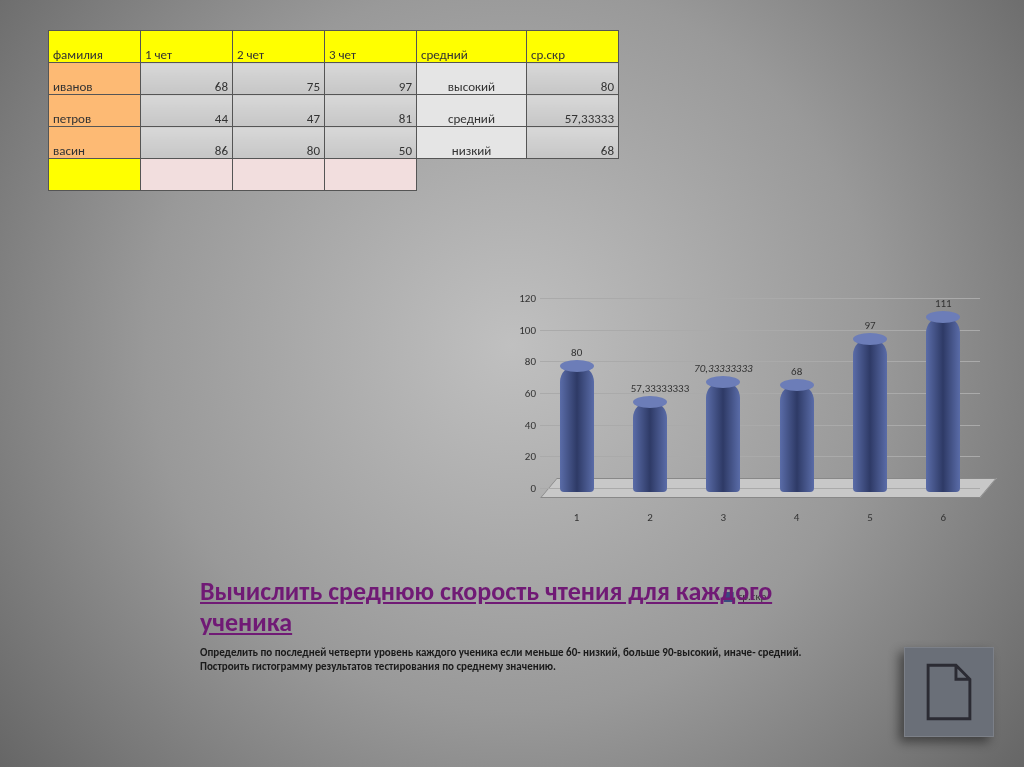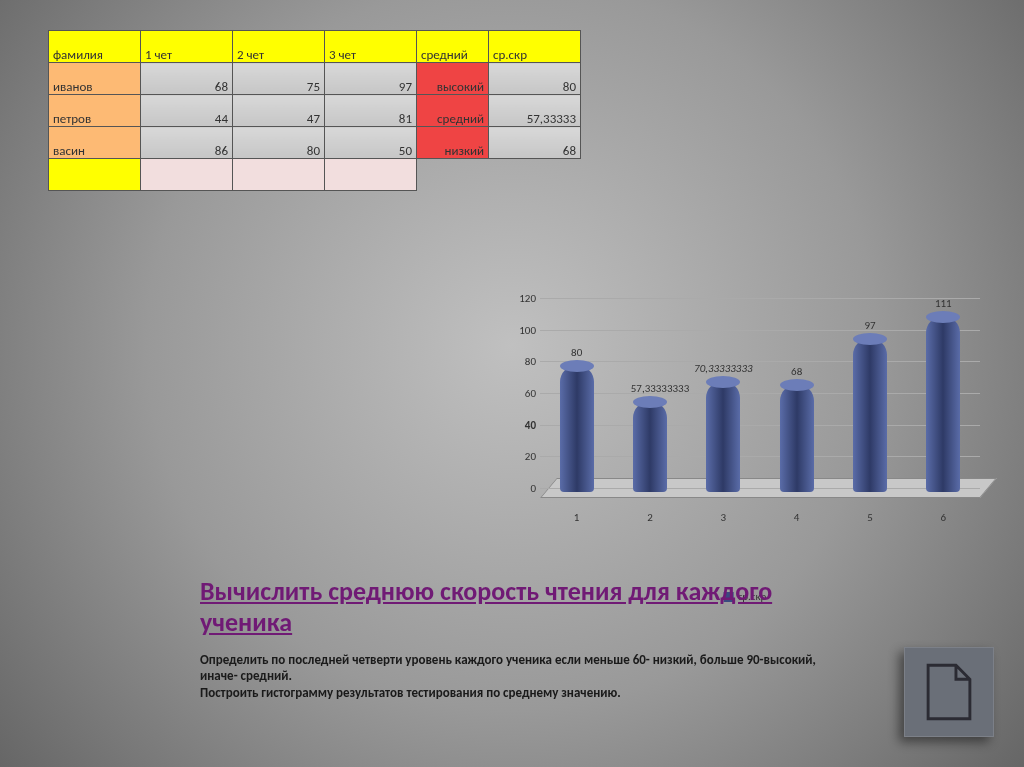--- a/index.html
+++ b/index.html
@@ -16,21 +16,21 @@
     font-size: 13px; color: #333;
   }
   table.data td, table.data th {
     border: 1px solid #555; height: 32px; padding: 0 4px;
     vertical-align: bottom;
   }
   .hdr { background: #ffff00; text-align: left; font-weight: normal; }
   .name { background: #fdba74; width: 92px; text-align: left; }
   .num { text-align: right; width: 92px;
     background: linear-gradient(#d8d8d8,#c6c6c6); }
-  .lvl { background: #ef4444; width: 72px; text-align: right; }
+  .lvl { background: #e5e5e5; width: 110px; text-align: center; }
   .avg { text-align: right; width: 92px;
     background: linear-gradient(#d8d8d8,#c6c6c6); }
   .foot-y { background: #ffff00; }
   .foot-p { background: #f2dede; }
   
   .chart {
     position: absolute; top: 298px; left: 500px;
     width: 490px; height: 255px; font-size: 11px; color: #333;
   }
   .plot {
@@ -60,21 +60,21 @@
   }
   .legend .sw { display:inline-block; width:10px; height:10px; background:#3a4a80; margin-right:4px; vertical-align:middle; }
   
   .heading {
     position:absolute; left:200px; top:576px; width:620px;
     color:#701a75; font-size:26px; font-weight:bold;
     text-decoration:underline; line-height:1.2;
   }
   .body {
     position:absolute; left:200px; top:646px; width:620px;
-    color:#1a1a1a; font-size:13px; font-weight:bold; line-height:1.25;margin-top:6px;
+    color:#1a1a1a; font-size:11px; font-weight:bold; line-height:1.25;
   }
   
   .pageicon {
     position:absolute; right:30px; bottom:30px; width:90px; height:90px;
     background:#6a6f78;
     box-shadow: -5px 5px 10px rgba(0,0,0,0.45), inset 0 0 0 1px rgba(255,255,255,0.12);
     display:flex; align-items:center; justify-content:center;
   }
   .pageicon svg { width:48px; height:58px; }
 </style>
@@ -127,21 +127,21 @@
   </table>
 
 <div class="chart">
   <div class="plot" id="plot">
     <div class="floor"></div>
   <div class="grid" style="top: 190px;"></div>
       <div class="ylab" style="top: 190px;">0</div>
       <div class="grid" style="top: 158.333px;"></div>
       <div class="ylab" style="top: 158.333px;">20</div>
       <div class="grid" style="top: 126.667px;"></div>
-      <div class="ylab" style="top: 126.667px; font-weight: bold;">40</div>
+      <div class="ylab" style="top: 126.667px;">40</div>
       <div class="grid" style="top: 95px;"></div>
       <div class="ylab" style="top: 95px;">60</div>
       <div class="grid" style="top: 63.3333px;"></div>
       <div class="ylab" style="top: 63.3333px;">80</div>
       <div class="grid" style="top: 31.6667px;"></div>
       <div class="ylab" style="top: 31.6667px;">100</div>
       <div class="grid" style="top: 0px;"></div>
       <div class="ylab" style="top: 0px;">120</div>
       <div class="bar" style="left: 19.6667px; height: 126.667px;"></div>
       <div class="blab" style="left: 36.6667px; bottom: 138.667px;">80</div>

